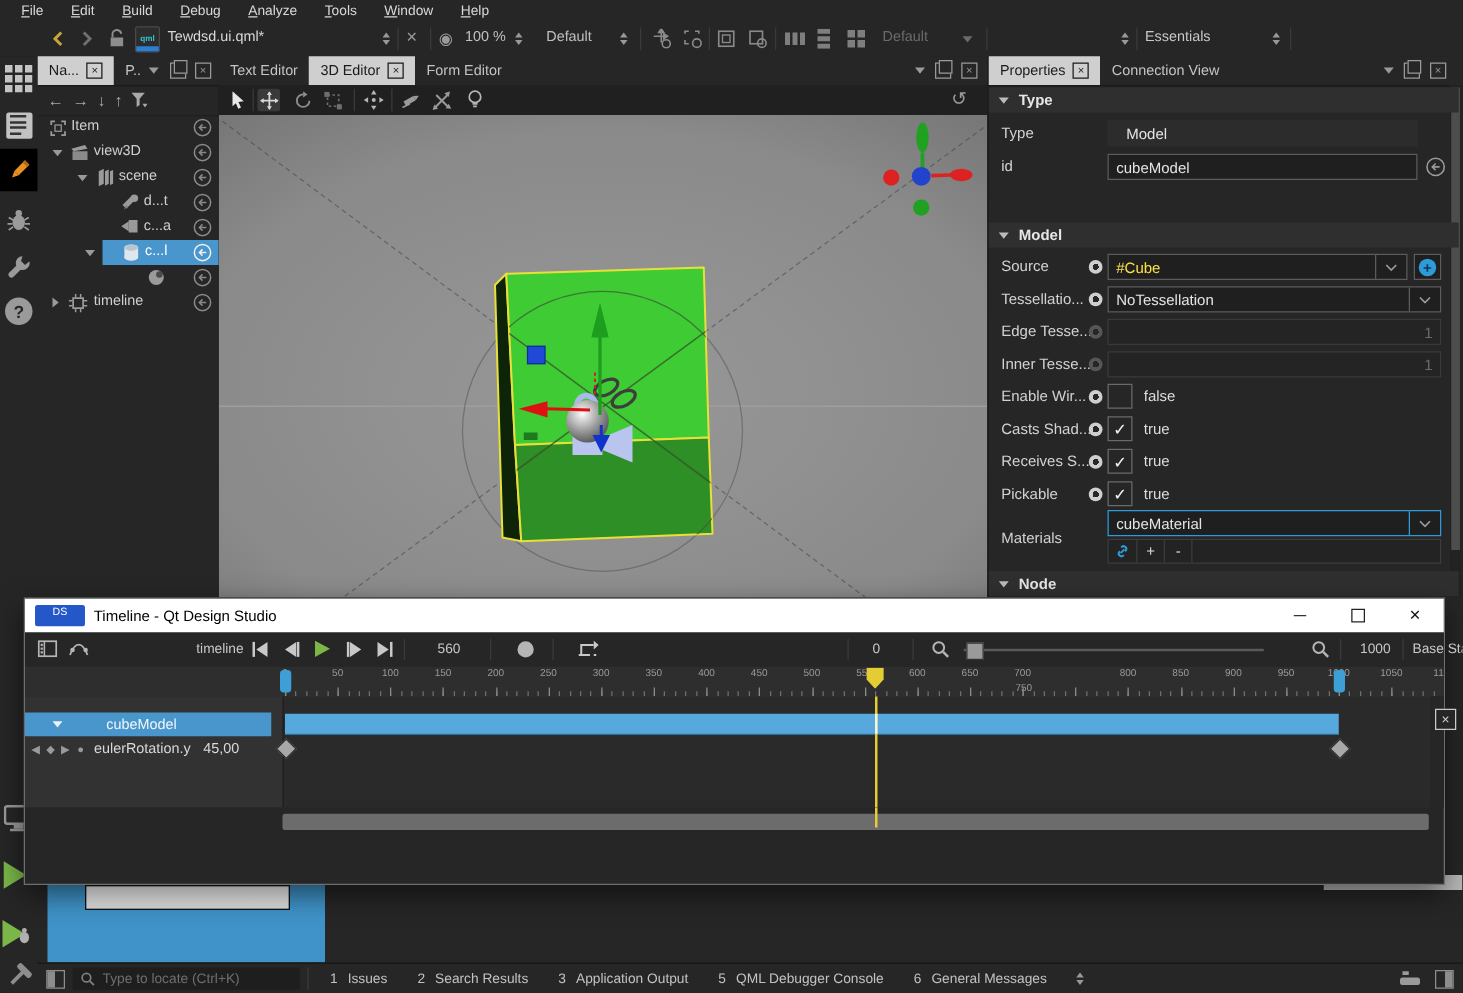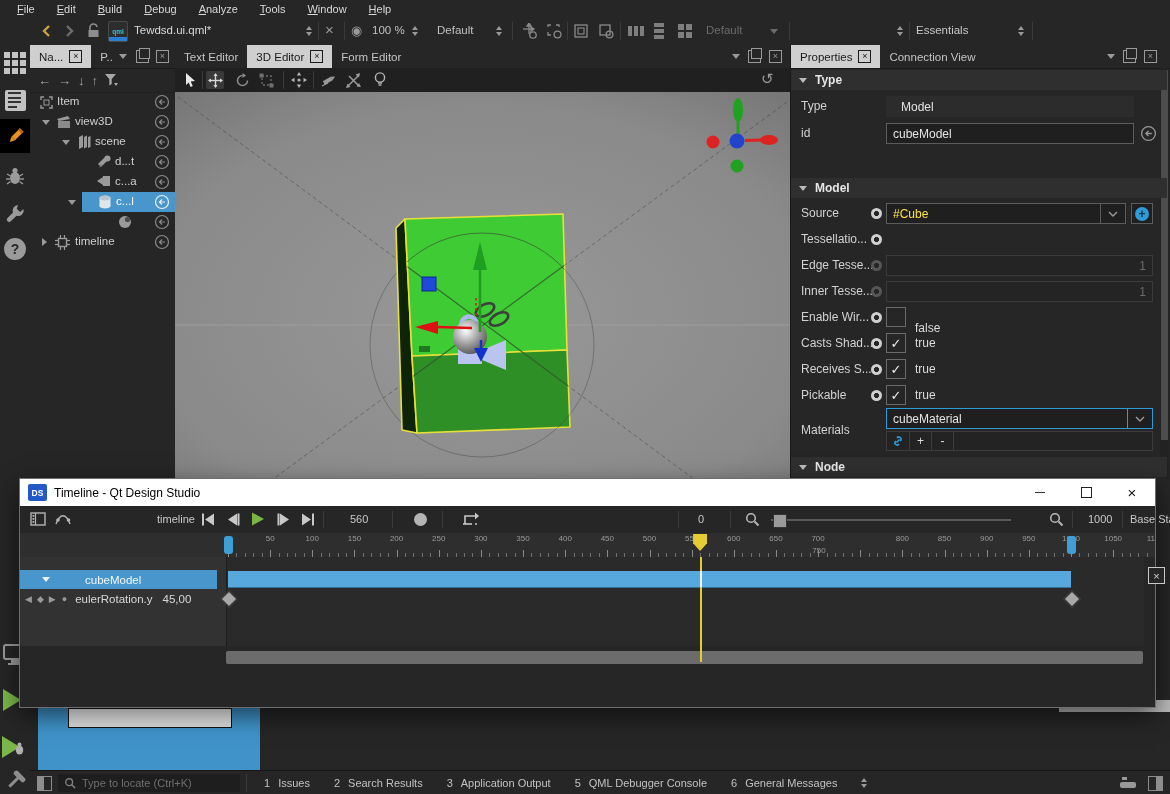--- a/index.html
+++ b/index.html
@@ -646,37 +646,45 @@
             <polyline points="1,1 5,5 9,1" fill="none" stroke="#9a9a9a" stroke-width="1.4"></polyline>
           </svg>
         </div>
     </div>
     <div class="abs" style="left:340px;top:158px;width:22px;height:21px;background:#1f1f1f;border:1px solid #5c5c5c;box-sizing:border-box;display:flex;align-items:center;justify-content:center">
       <div style="width:14px;height:14px;border-radius:50%;background:#2e9bd8;color:#10364e;font-size:12px;font-weight:bold;display:flex;align-items:center;justify-content:center;line-height:0">+</div>
     </div>
 
     <div class="plabel" style="top:187px">Tessellatio...</div>
     <div class="knob" style="top:189px"></div>
+    <div class="pfield" style="top:184px;width:267px">
+        <span>NoTessellation</span>
+      <div class="combo-chev">
+          <svg width="10" height="6" viewBox="0 0 10 6">
+            <polyline points="1,1 5,5 9,1" fill="none" stroke="#9a9a9a" stroke-width="1.4"></polyline>
+          </svg>
+        </div>
+    </div>
 
     <div class="plabel" style="top:213px">Edge Tesse...</div>
     <div class="knob dis" style="top:215px"></div>
     <div class="pfield dis" style="top:210px;width:267px">
         <span>1</span>
       </div>
 
     <div class="plabel" style="top:239px">Inner Tesse...</div>
     <div class="knob dis" style="top:241px"></div>
     <div class="pfield dis" style="top:236px;width:267px">
         <span>1</span>
       </div>
 
     <div class="plabel" style="top:265px">Enable Wir...</div>
     <div class="knob" style="top:267px"></div>
     <div class="cbox" style="top:262px"></div>
-    <div class="cval" style="top:276px">false</div>
+    <div class="cval" style="top:265px">false</div>
 
     <div class="plabel" style="top:291px">Casts Shad...</div>
     <div class="knob" style="top:293px"></div>
     <div class="cbox" style="top:288px">✓</div>
     <div class="cval" style="top:291px">true</div>
 
     <div class="plabel" style="top:317px">Receives S...</div>
     <div class="knob" style="top:319px"></div>
     <div class="cbox" style="top:314px">✓</div>
     <div class="cval" style="top:317px">true</div>
@@ -717,21 +725,21 @@
 
   <div class="abs" style="left:0;top:478px;width:1170px;height:292px;background:#262626;z-index:1">
     <div class="abs" style="left:38px;top:225px;width:222px;height:67px;background:#3f93c9"></div>
     <div class="abs" style="left:68px;top:230px;width:162px;height:18px;background:linear-gradient(#fdfdfd,#dcdcdc);border:1.5px solid #111"></div>
     <div class="abs" style="left:1059px;top:222px;width:111px;height:12px;background:#b9b9b9"></div>
   </div>
   <div class="abs" style="left:1148px;top:567px;width:15px;height:15px;border:1px solid #c9c9c9;color:#d5d5d5;background:#262626;display:flex;align-items:center;justify-content:center;font-size:11px;z-index:11">×</div>
 
   <div id="tlwin">
     <div id="tltitle">
-      <div style="width:19px;height:17px;margin:0 7px 0 8px;background:#2458c9;border-radius:2px;color:#fff;font-weight:bold;font-size:8.5px;display:flex;align-items:center;justify-content:center">
+      <div style="width:40px;height:17px;margin:0 7px 0 8px;background:#2458c9;border-radius:2px;color:#fff;font-weight:normal;font-size:8.5px;display:flex;justify-content:center">
           <span>DS</span>
         </div>
       <span style="font-size:12px">Timeline - Qt Design Studio</span>
       <div style="position:absolute;right:0;top:0;height:27px;display:flex;align-items:center">
         <div style="width:46px;display:flex;justify-content:center">
             <div style="width:10px;height:1.5px;background:#333"></div>
           </div>
         <div style="width:46px;display:flex;justify-content:center">
             <div style="width:9px;height:9px;border:1.5px solid #222"></div>
           </div>

